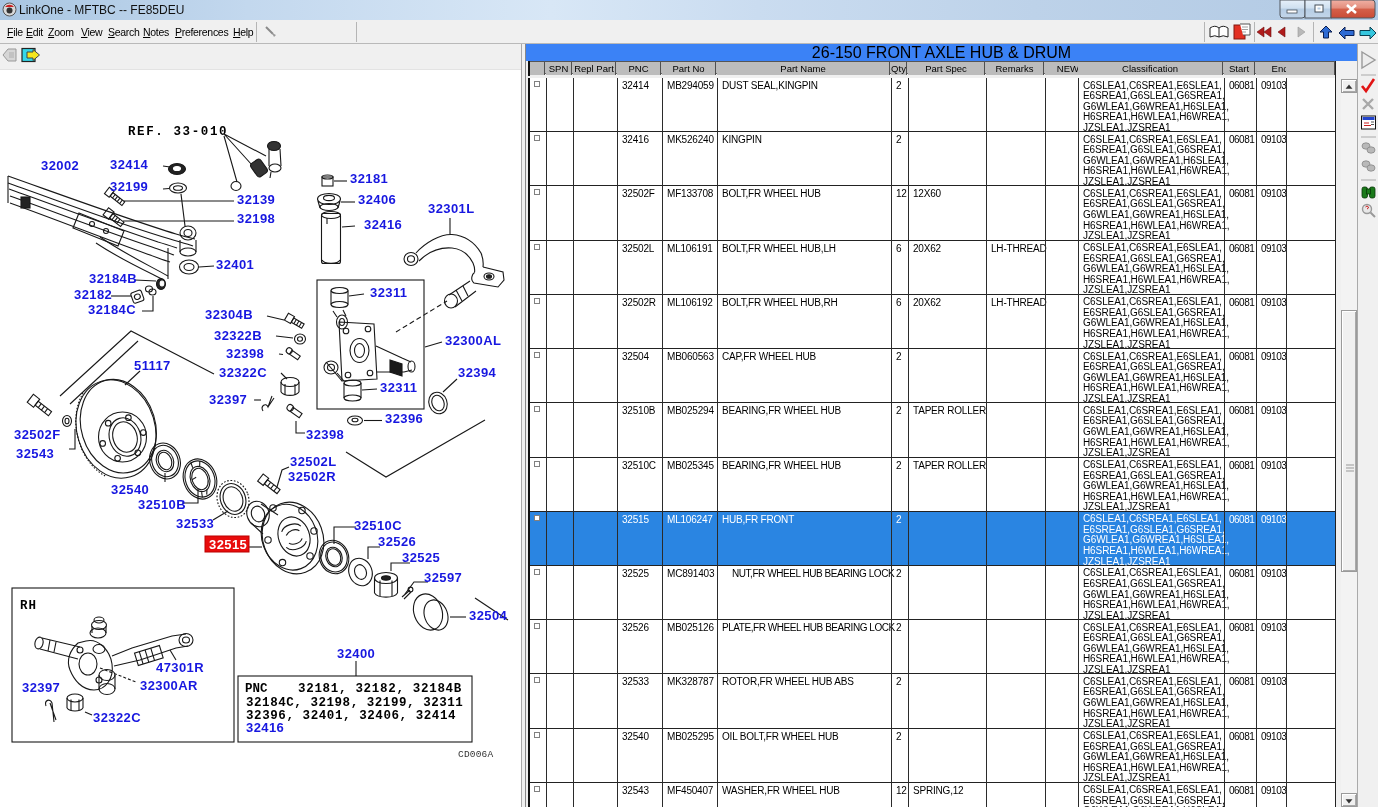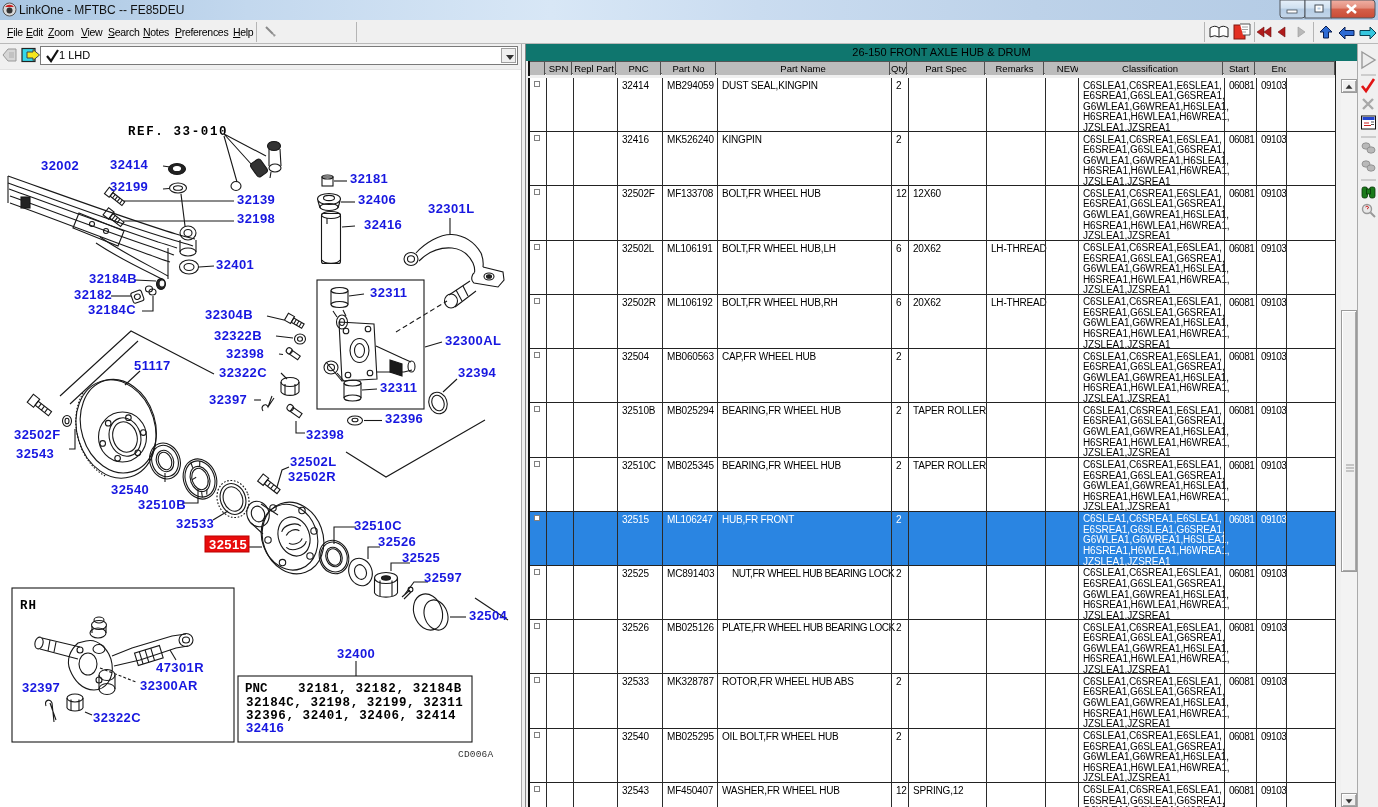--- a/index.html
+++ b/index.html
@@ -11,22 +11,22 @@
 .mi{position:absolute;top:6px;font-size:10.5px;letter-spacing:-0.3px;color:#000}
 .msep{position:absolute;top:2px;width:1px;height:20px;background:#b5b5b5}
 #toolrow{position:absolute;left:0;top:44px;width:521px;height:26px;background:#f0f0f0;border-bottom:1px solid #e3e3e3}
 #combo{position:absolute;left:40px;top:2px;width:478px;height:19px;background:#fff;border:1px solid #7a7a7a}
 #combo .txt{position:absolute;left:18px;top:2px;font-size:11px;color:#000}
 #combo .btn{position:absolute;right:1px;top:1px;width:15px;height:15px;background:#f0f0f0;border:1px solid #a0a0a0}
 #combo .btn:after{content:"";position:absolute;left:3.5px;top:6px;border:4px solid transparent;border-top:5px solid #333}
 #leftpane{position:absolute;left:0;top:70px;width:521px;height:737px;background:#fff}
 #split1{position:absolute;left:521px;top:44px;width:1px;height:763px;background:#a8a8a8}
 #split2{position:absolute;left:525px;top:44px;width:1px;height:763px;background:#888}
-#ttitle{position:absolute;left:526px;top:44px;width:831px;height:17px;background:#0f766e;
- font-size:11px;color:#000;text-align:center;line-height:17px}
+#ttitle{position:absolute;left:526px;top:44px;width:831px;height:17px;background:#3b82f6;
+ font-size:16px;color:#000;text-align:center;line-height:17px}
 #thead{position:absolute;left:528px;top:61px;width:808px;height:13px;background:#bcbcbc;border-top:1px solid #555;border-bottom:1px solid #666}
   .hc{position:absolute;top:0;height:13px;font-size:9.5px;color:#000;text-align:center;line-height:13px;border-right:1px solid #505050;background:#bcbcbc;white-space:nowrap;overflow:hidden}
 #tbl{position:absolute;left:528px;top:78px;width:808px;height:729px;background:#fff;overflow:hidden}
 .vl{position:absolute;top:0;bottom:0;width:1px;background:#2b2b2b;z-index:5}
 .row{position:absolute;left:0;width:808px;height:54.21px;border-bottom:1px solid #222;background:#fff}
 .row.sel{background:#2a85e2}
 .row.sel .c,.row.sel .cls{color:#fff}
 .row .c{position:absolute;top:2px;font-size:10px;letter-spacing:-0.2px;color:#000;white-space:nowrap}
 .row .cls{position:absolute;top:2.5px;font-size:10px;letter-spacing:-0.1px;line-height:10.6px;color:#000;white-space:nowrap}
 .row .se{font-size:10px;letter-spacing:-0.5px}
@@ -115,27 +115,20 @@
   <div id="toolrow">
 
 <svg width="40" height="25" viewBox="0 0 40 25" style="position:absolute;left:0;top:0">
 <polygon points="16,5 8,5 3,11 8,17 16,17" fill="#d6d6d6" stroke="#999"></polygon>
 <rect x="9" y="8" width="5" height="6" fill="#c2c2c2"></rect>
 </svg>
 <svg width="22" height="18" viewBox="0 0 22 18" style="position:absolute;left:21px;top:3px">
 <rect x="1" y="1.5" width="13" height="13" fill="#35d8e8" stroke="#222" stroke-width="1.2"></rect>
 <polygon points="6,5 12,5 12,2.5 18.5,8 12,13.5 12,11 6,11" fill="#f5e61e" stroke="#444" stroke-width="1"></polygon>
 </svg>
-    <div id="combo">
-<svg width="18" height="17" viewBox="0 0 18 17" style="position:absolute;left:3px;top:1px">
-<path d="M3,8 L7,13 L14,2" stroke="#111" stroke-width="2.2" fill="none"></path>
-</svg>
-        <span class="txt">1 LHD</span>
-        <span class="btn"></span>
-      </div>
   </div>
   <div id="leftpane">
 <svg id="diag" width="521" height="737" viewBox="0 70 521 737">
 <style>
  .bl{font:bold 13px "Liberation Sans",sans-serif;fill:#1717e0;letter-spacing:.4px}
  .pf{font:bold 12.5px "Liberation Mono",monospace;fill:#000}
  #diag path,#diag ellipse,#diag circle,#diag rect,#diag line,#diag polyline,#diag polygon{stroke:#181818;stroke-width:1.1;fill:none}
 </style>
 
 <path d="M8,176 C70,198 130,220 176,234 C184,236.5 190,238 195,239"></path>

